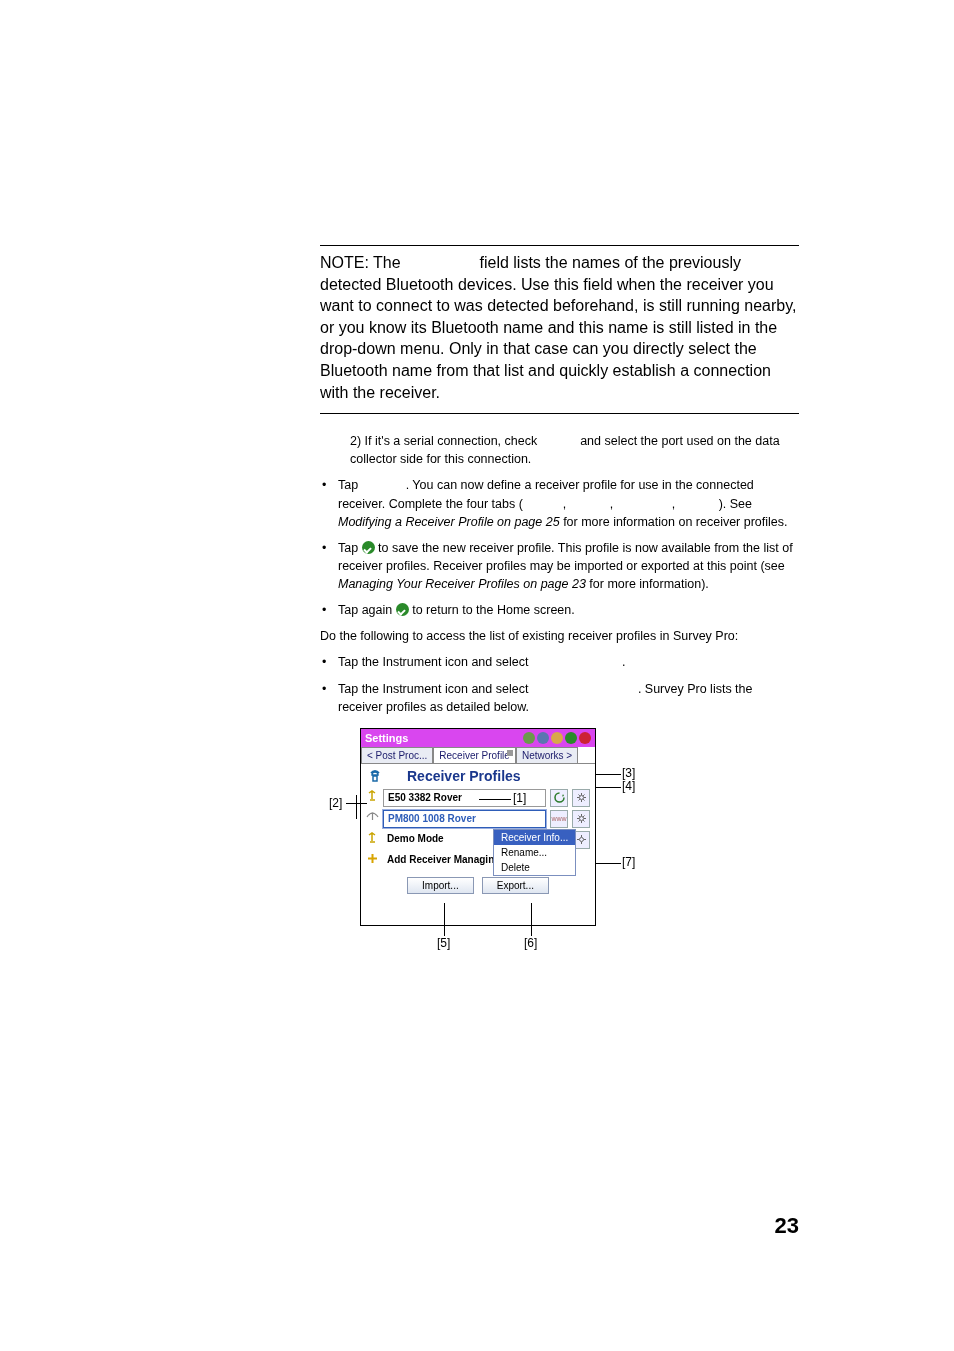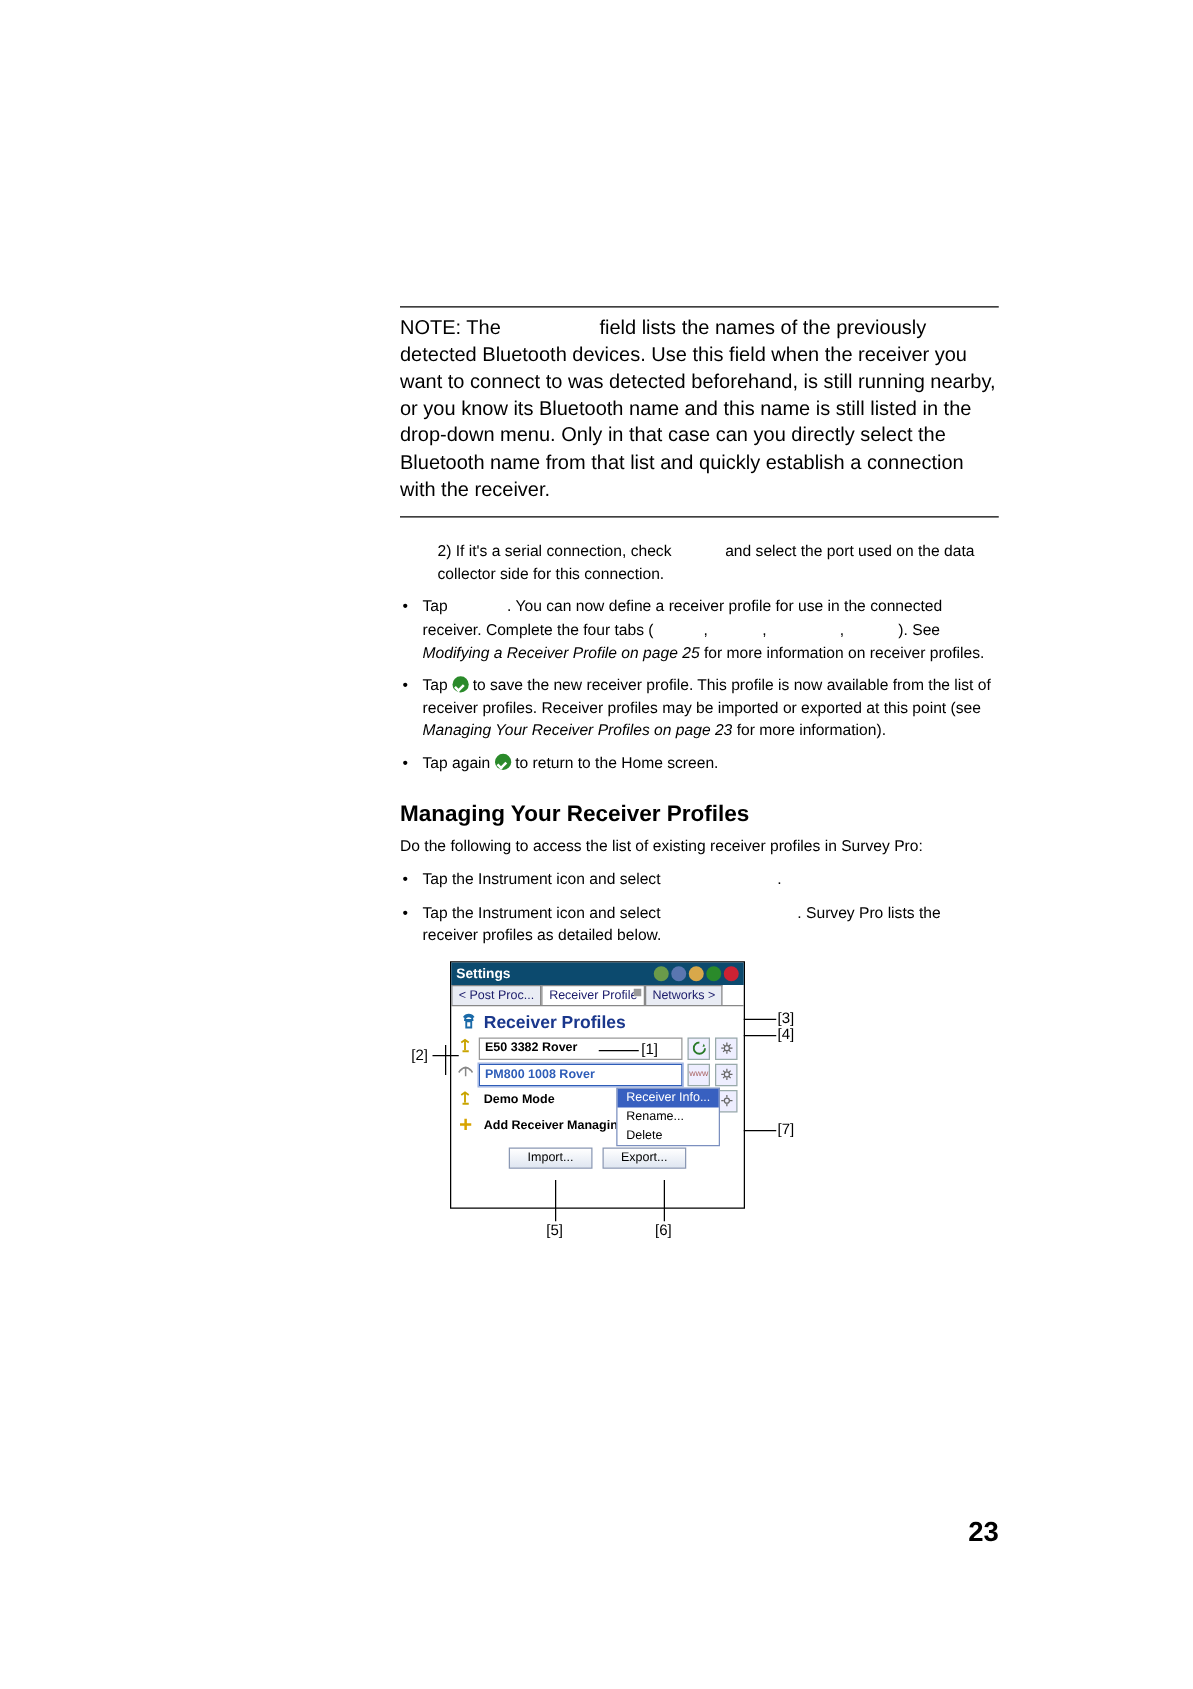--- a/index.html
+++ b/index.html
@@ -14,28 +14,28 @@
     .em{font-style:italic}
     .gapi{display:inline-block}
     .g40{width:40px}.g55{width:55px}.g44{width:44px}.g36{width:36px}.g90{width:90px}.g65{width:65px}
     .ok{display:inline-block;width:13px;height:13px;border-radius:50%;background:#2a8a2a;position:relative;vertical-align:-2px}
     .ok::before{content:"";position:absolute;left:3px;top:5px;width:3px;height:5px;border:solid #fff;border-width:0 2px 2px 0;transform:rotate(45deg)}
     h2{font-family:"Trebuchet MS",Arial,sans-serif;font-size:18px;margin:22px 0 4px}
     .pn{position:absolute;right:155px;bottom:112px;font:bold 22px Arial,sans-serif}
     
     .fig{position:relative;margin:12px 0 2px 8px;width:260px}
     .ph{position:relative;width:234px;height:196px;background:#fff;border:1px solid #000;margin-left:14px}
-    .tbar{background:#0c4a6e;color:#fff;font:bold 11px sans-serif;padding:3px 4px;display:flex;justify-content:space-between}
+    .tbar{background:#d946ef;color:#fff;font:bold 11px sans-serif;padding:3px 4px;display:flex;justify-content:space-between}
     .ticons{display:flex;gap:2px}
     .ti{width:12px;height:12px;border-radius:6px;display:inline-block}
     .tabs{display:flex;font:10px sans-serif;border-bottom:1px solid #888}
     .tab{padding:2px 5px;border:1px solid #888;border-bottom:none;background:#e9ecf4;color:#1a1a6a;white-space:nowrap;position:relative;font-weight:normal}
     .tab.sel{background:#fff}
     .tab.sel::after{content:"";position:absolute;right:2px;top:2px;width:6px;height:6px;background:#999}
-    .hdr{color:#1a378c;font:bold 14px "Trebuchet MS",sans-serif;padding:4px 6px 2px;display:flex;align-items:center;gap:4px}
+    .hdr{color:#1a378c;font:bold 14px "Trebuchet MS",sans-serif;padding:4px 6px 2px;display:flex;align-items:center;gap:24px}
     .body{padding:0 5px}
     .row{display:flex;gap:4px;margin:3px 0;font:bold 10px sans-serif}
     .row .ic{width:13px;height:13px;flex:none;display:inline-block}
     .lbl{border:1px solid #999;padding:2px 4px;flex:1;background:#fff;color:#000}
     .lbl.sel{border-color:#2e5db8;outline:1px solid #9cb0e0;color:#2e5db8}
     .sq{width:16px;height:16px;border:1px solid #9aa;background:#eef;flex:none;display:flex;align-items:center;justify-content:center}
     .sq svg{width:11px;height:11px}
     .menu{position:absolute;background:#fff;border:1px solid #7b8fbf;font:10px sans-serif}
     .menu .mi{padding:2px 7px;white-space:nowrap}
     .menu .mi.h{background:#3860c0;color:#fff}
@@ -66,21 +66,20 @@
         <span>Tap </span><span class="gapi g44"></span><span>. You can now define a receiver profile for use in the connected receiver. Complete the four tabs (</span><span class="gapi g40"></span><span>, </span><span class="gapi g40"></span><span>, </span><span class="gapi g55"></span><span>, </span><span class="gapi g40"></span><span>). See </span><span class="em">Modifying a Receiver Profile on page 25</span><span> for more information on receiver profiles.</span>
       </li>
       <li>
         <span>Tap </span><span class="ok"></span><span> to save the new receiver profile. This profile is now available from the list of receiver profiles. Receiver profiles may be imported or exported at this point (see </span><span class="em">Managing Your Receiver Profiles on page 23</span><span> for more information).</span>
       </li>
       <li>
         <span>Tap again </span><span class="ok"></span><span> to return to the Home screen.</span>
       </li>
     </ul>
 
-    <h2>Managing Your Receiver Profiles</h2>
     <p>Do the following to access the list of existing receiver profiles in Survey Pro:</p>
     <ul class="b">
       <li>
         <span>Tap the Instrument icon and select </span><span class="gapi g90"></span><span>.</span>
       </li>
       <li>
         <span>Tap the Instrument icon and select </span><span class="gapi" style="width:106px"></span><span>. Survey Pro lists the receiver profiles as detailed below.</span>
 
         <div class="fig">
           <div class="ph">

